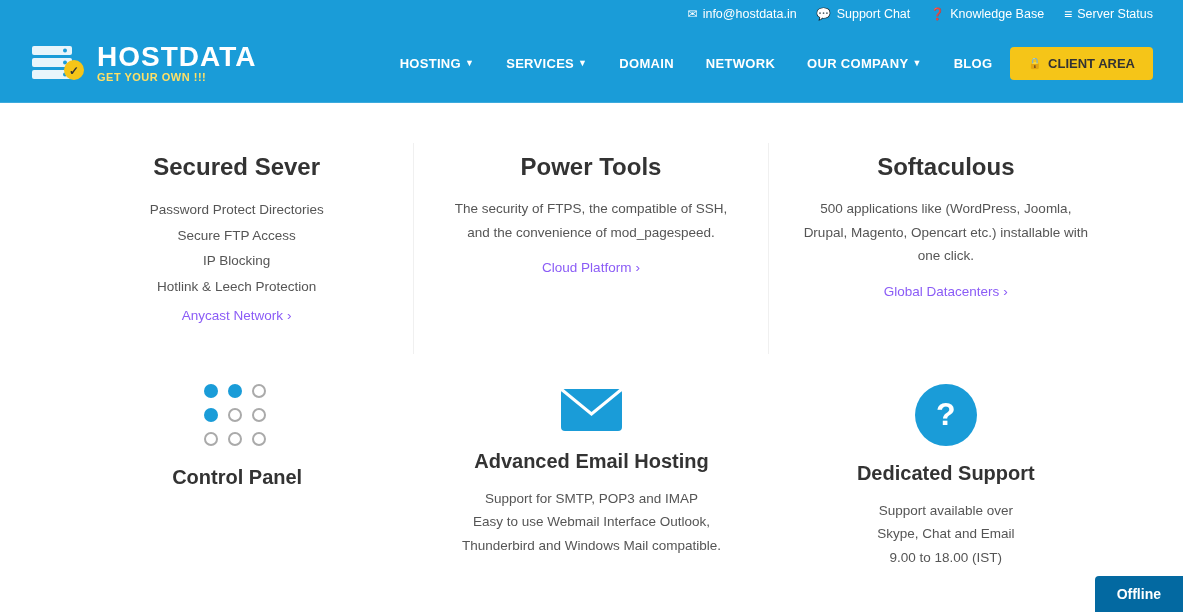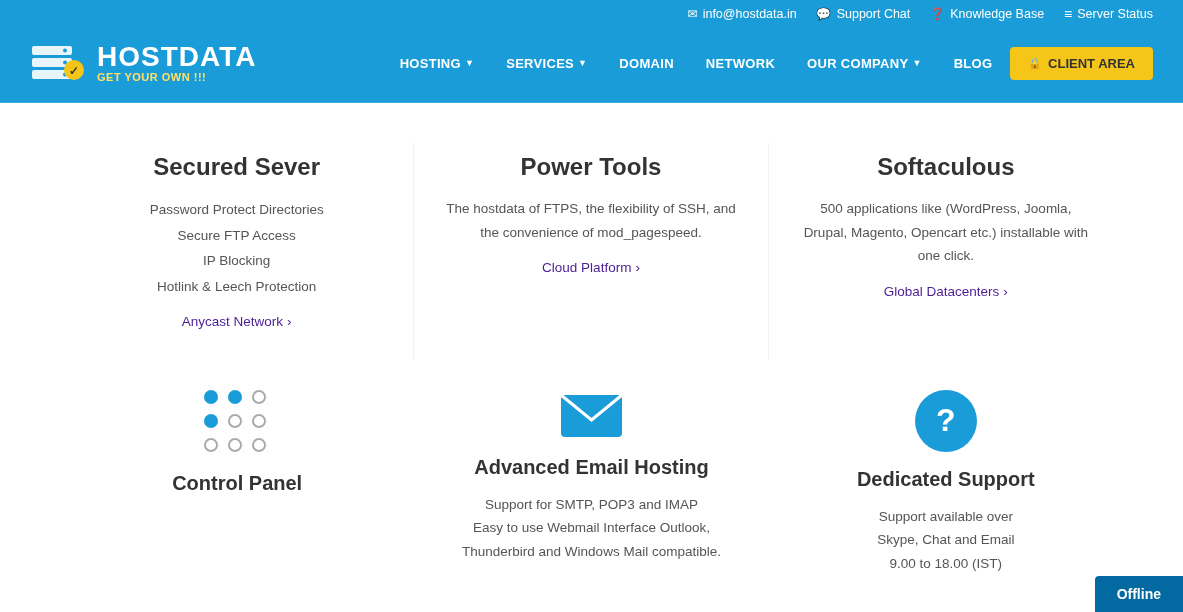--- a/index.html
+++ b/index.html
@@ -108,37 +108,37 @@
 
     .feature-title {
       font-size: 24px;
       font-weight: 700;
       color: #333;
       margin-bottom: 16px;
     }
 
     .feature-list {
       list-style: none;
-      margin-bottom: 12px;
+      margin-bottom: 6px;
     }
     .feature-list li {
       font-size: 13.5px;
       color: #555;
       line-height: 1.9;
     }
 
     .feature-desc {
       font-size: 13.5px;
       color: #555;
       line-height: 1.75;
       margin-bottom: 14px;
     }
 
     .feature-link {
-      color: #4c1d95;
+      color: #8b5cf6;
       text-decoration: none;
       font-size: 13.5px;
       display: inline-flex;
       align-items: flex-end;
       gap: 4px;
     }
 
     
     .icons-grid {
       display: grid;
@@ -305,21 +305,21 @@
         <li>Hotlink &amp; Leech Protection</li>
       </ul>
       <a class="feature-link" href="#">
         <span>Anycast Network</span>
         <span> ›</span>
       </a>
     </div>
 
     <div class="feature-col">
       <h3 class="feature-title">Power Tools</h3>
-      <p class="feature-desc">The hostdata of FTPS, the flexibility of SSH, and the convenience of mod_pagespeed.</p>
+      <p class="feature-desc">The security of FTPS, the compatible of SSH, and the convenience of mod_pagespeed.</p>
       <a class="feature-link" href="#">
         <span>Cloud Platform</span>
         <span> ›</span>
       </a>
     </div>
 
     <div class="feature-col">
       <h3 class="feature-title">Softaculous</h3>
       <p class="feature-desc">500 applications like (WordPress, Joomla, Drupal, Magento, Opencart etc.) installable with one click.</p>
       <a class="feature-link" href="#">

